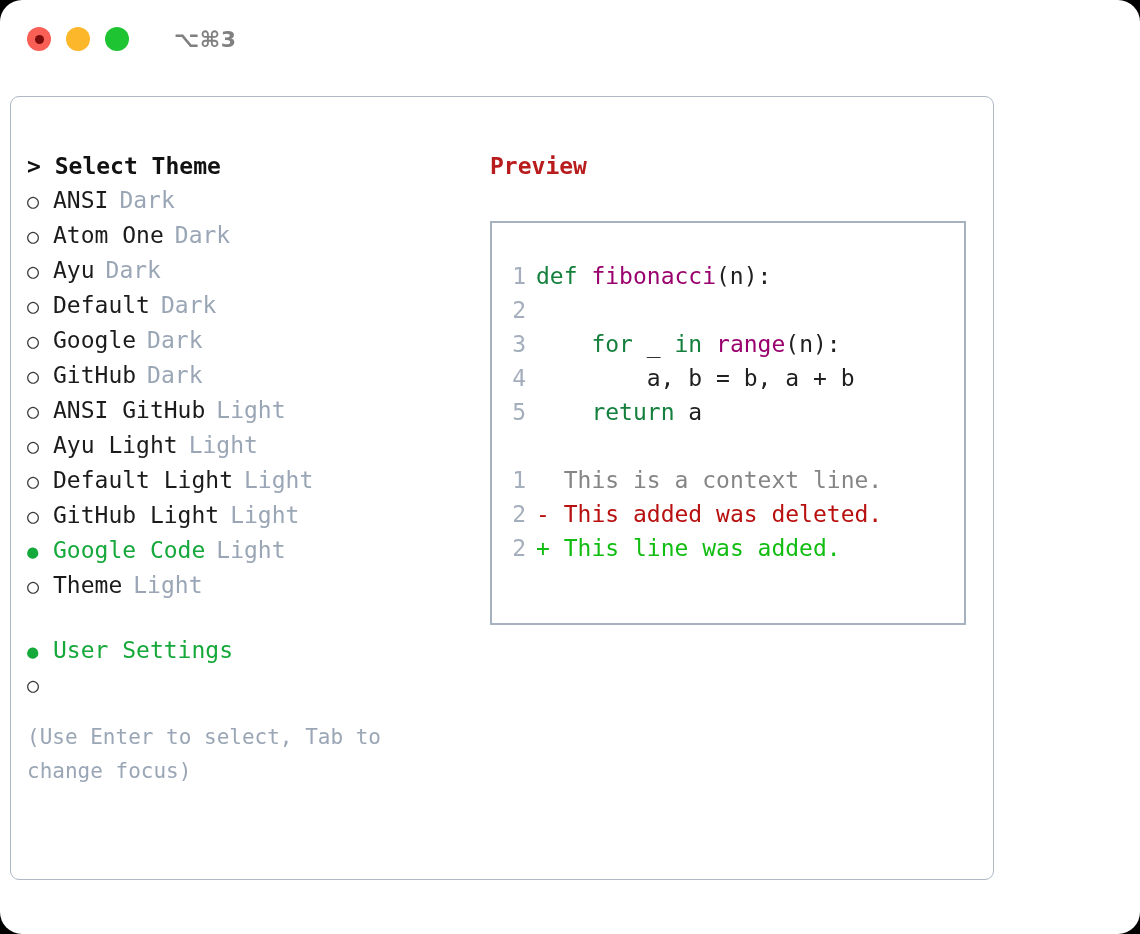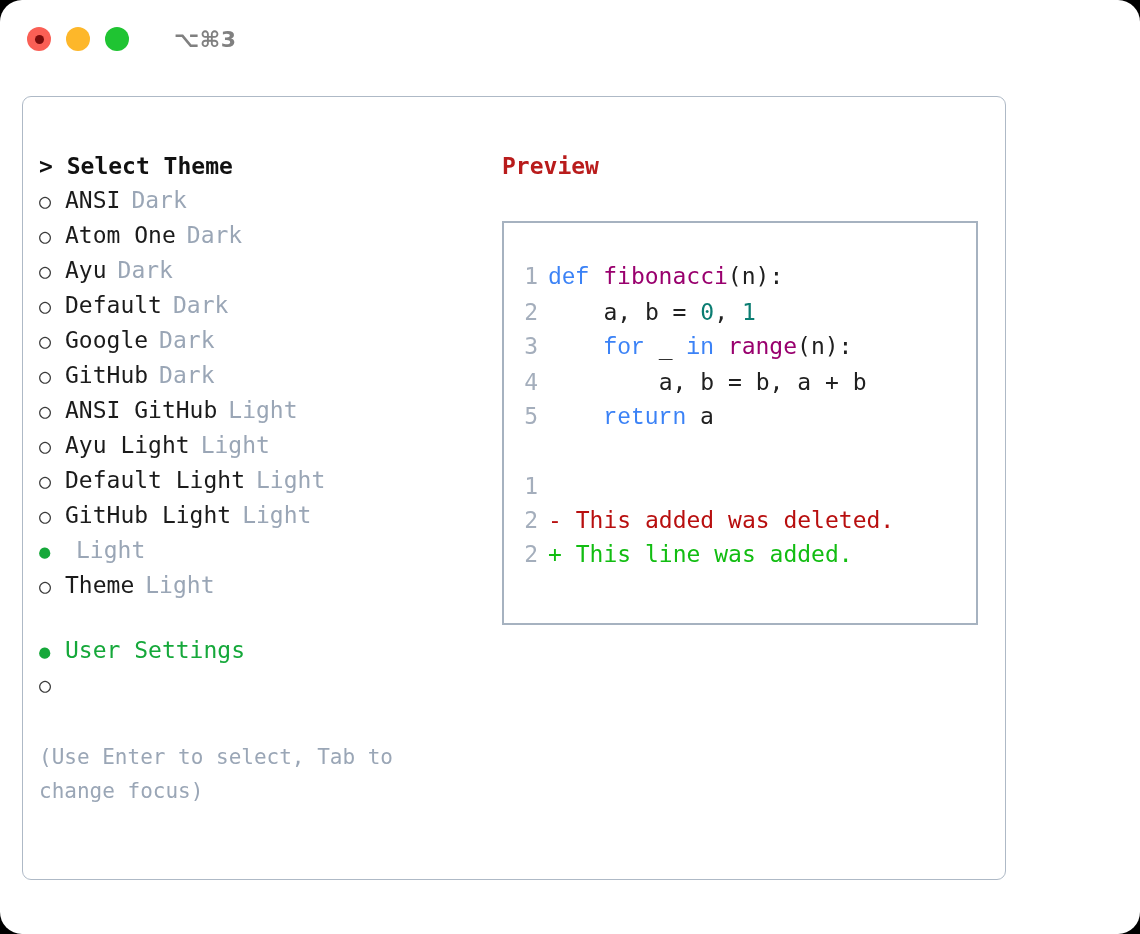--- a/index.html
+++ b/index.html
@@ -62,21 +62,21 @@
     color: #808080;
     font-size: 22px;
     font-weight: bold;
     letter-spacing: 0.5px;
     font-family: "DejaVu Sans", "Liberation Sans", sans-serif;
   }
 
   
   #main-panel {
     position: absolute;
-    left: 22px;
+    left: 10px;
     top: 96px;
     width: 984px;
     height: 784px;
     border: 1px solid #aeb9c6;
     border-radius: 9px;
     box-sizing: border-box;
     background: #ffffff;
   }
 
   
@@ -119,21 +119,21 @@
   #apply-section { margin-top: 30px; }
   .apply-head {
     font-size: 23px;
     color: #1b1b1b;
     line-height: 34px;
     padding-left: 26px;
     white-space: pre;
   }
 
   #hint-text {
-    margin-top: 38px;
+    margin-top: 18px;
     font-size: 21px;
     color: #9aa6b6;
     line-height: 34px;
     width: 400px;
     white-space: pre-wrap;
   }
 
   
   #preview-column {
     position: absolute;
@@ -165,21 +165,21 @@
   }
   .ln {
     width: 44px;
     flex: 0 0 44px;
     text-align: right;
     color: #a4aebc;
     padding-right: 10px;
     box-sizing: border-box;
   }
   .code-txt { color: #202020; }
-  .kw   { color: #3b82f6; font-family: Liberation Mono, monospace; }
+  .kw   { color: #15803d; }
   .fn   { color: #99006e; }
   .num  { color: #0b7d72; }
   .pl   { color: #202020; }
   .spacer-line { height: 34px; }
   .diff-ctx { color: #858585; }
   .diff-del { color: #b80f0f; }
   .diff-add { color: #12bd12; }
 </style>
 </head>
 <body>
@@ -206,47 +206,47 @@
           <div class="opt-row"><span class="marker">○</span><span class="opt-label">ANSI</span><span class="opt-cat">Dark</span></div>
           <div class="opt-row"><span class="marker">○</span><span class="opt-label">Atom One</span><span class="opt-cat">Dark</span></div>
           <div class="opt-row"><span class="marker">○</span><span class="opt-label">Ayu</span><span class="opt-cat">Dark</span></div>
           <div class="opt-row"><span class="marker">○</span><span class="opt-label">Default</span><span class="opt-cat">Dark</span></div>
           <div class="opt-row"><span class="marker">○</span><span class="opt-label">Google</span><span class="opt-cat">Dark</span></div>
           <div class="opt-row"><span class="marker">○</span><span class="opt-label">GitHub</span><span class="opt-cat">Dark</span></div>
           <div class="opt-row"><span class="marker">○</span><span class="opt-label">ANSI GitHub</span><span class="opt-cat">Light</span></div>
           <div class="opt-row"><span class="marker">○</span><span class="opt-label">Ayu Light</span><span class="opt-cat">Light</span></div>
           <div class="opt-row"><span class="marker">○</span><span class="opt-label">Default Light</span><span class="opt-cat">Light</span></div>
           <div class="opt-row"><span class="marker">○</span><span class="opt-label">GitHub Light</span><span class="opt-cat">Light</span></div>
-          <div class="opt-row selected"><span class="marker sel">●</span><span class="opt-cat">Light</span></div>
+          <div class="opt-row selected"><span class="marker sel">●</span><span class="opt-label">Google Code</span><span class="opt-cat">Light</span></div>
           <div class="opt-row"><span class="marker">○</span><span class="opt-label">Theme</span><span class="opt-cat">Light</span></div>
         </div>
 
       <div id="apply-section">
         <div id="apply-list">
             <div class="opt-row selected"><span class="marker sel">●</span><span class="opt-label">User Settings</span></div>
             <div class="opt-row"><span class="marker">○</span></div>
           </div>
       </div>
 
       <div id="hint-text">(Use Enter to select, Tab to change focus)</div>
     </div>
 
     <div id="preview-column">
       <div id="preview-header">Preview</div>
       <div id="preview-box">
         <div id="code-block">
             <div class="code-line"><span class="ln">1</span><span class="code-txt"><span class="kw">def </span><span class="fn">fibonacci</span><span class="pl">(n):</span></span></div>
-            <div class="code-line"><span class="ln">2</span><span class="code-txt"><span class="pl">    a, b = </span><span class="num">0</span><span class="pl">, </span><span class="num">1</span></span></div>
+            <div class="code-line"><span class="ln">2</span></div>
             <div class="code-line"><span class="ln">3</span><span class="code-txt"><span class="pl">    </span><span class="kw">for</span><span class="pl"> _ </span><span class="kw">in</span><span class="pl"> </span><span class="fn">range</span><span class="pl">(n):</span></span></div>
             <div class="code-line"><span class="ln">4</span><span class="code-txt"><span class="pl">        a, b = b, a + b</span></span></div>
             <div class="code-line"><span class="ln">5</span><span class="code-txt"><span class="pl">    </span><span class="kw">return</span><span class="pl"> a</span></span></div>
           </div>
         <div class="spacer-line"></div>
         <div id="diff-block">
-            <div class="code-line"><span class="ln">1</span><span class="diff-ctx"> </span><span class="diff-ctx"> </span></div>
+            <div class="code-line"><span class="ln">1</span><span class="diff-ctx"> </span><span class="diff-ctx"> </span><span class="diff-ctx">This is a context line.</span></div>
             <div class="code-line"><span class="ln">2</span><span class="diff-del">-</span><span class="diff-del"> </span><span class="diff-del">This added was deleted.</span></div>
             <div class="code-line"><span class="ln">2</span><span class="diff-add">+</span><span class="diff-add"> </span><span class="diff-add">This line was added.</span></div>
           </div>
       </div>
     </div>
 
   </div>
 </div>
 
 </body></html>

